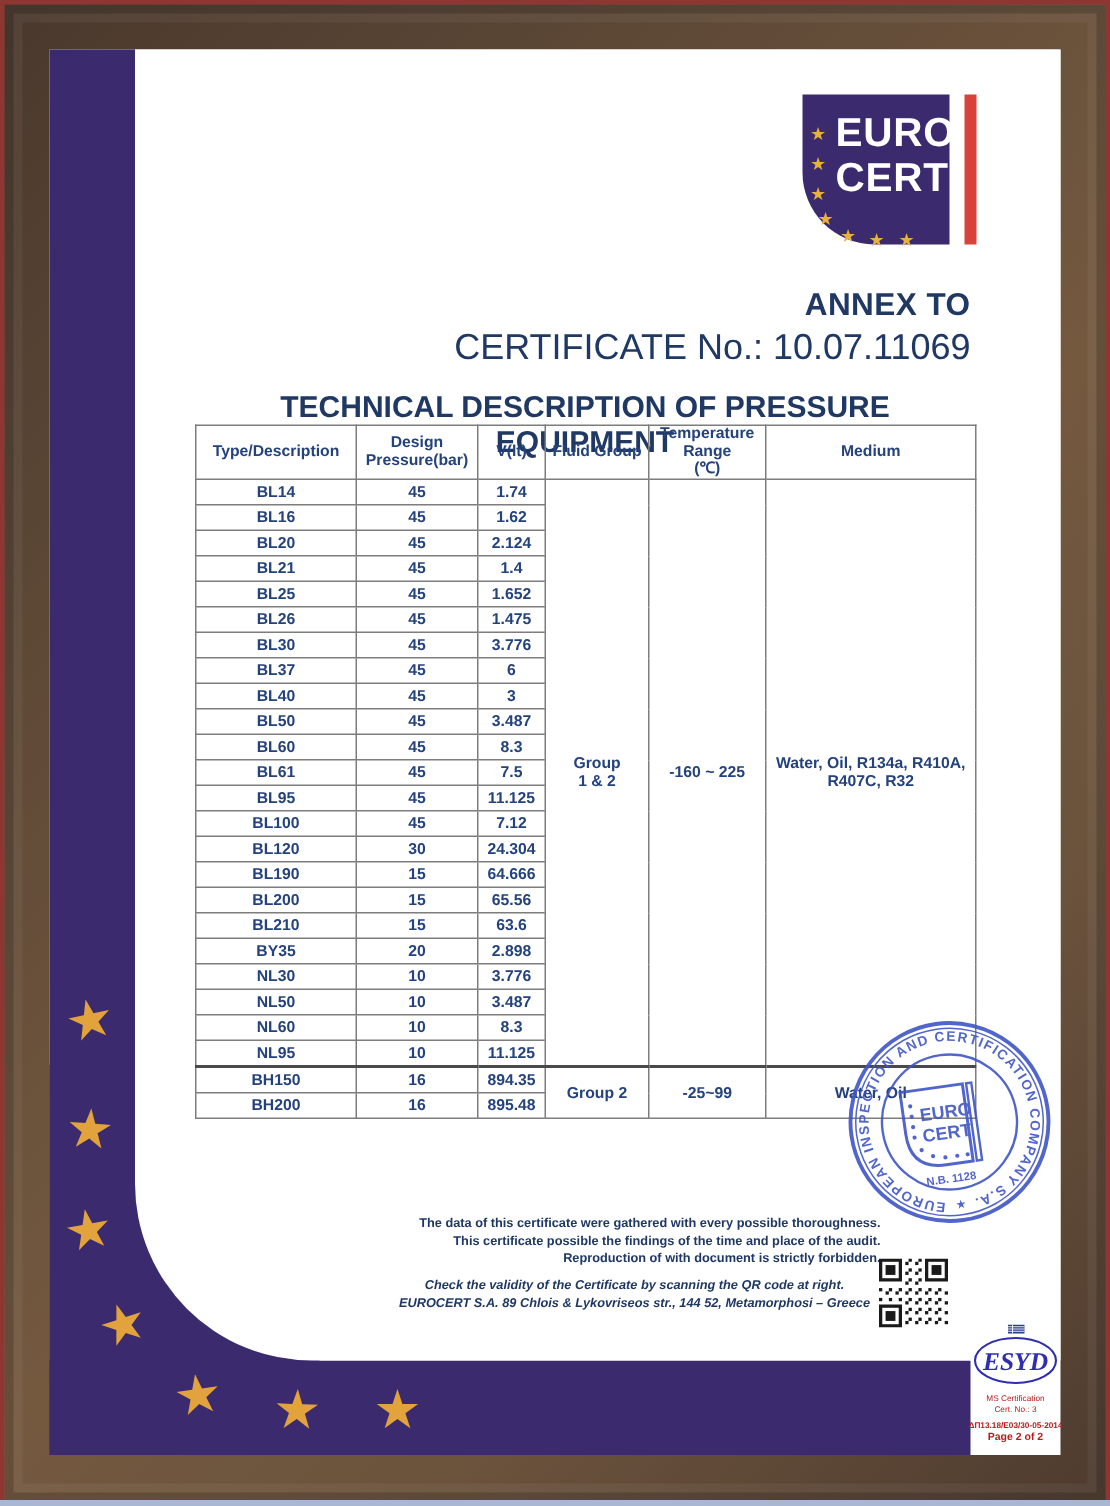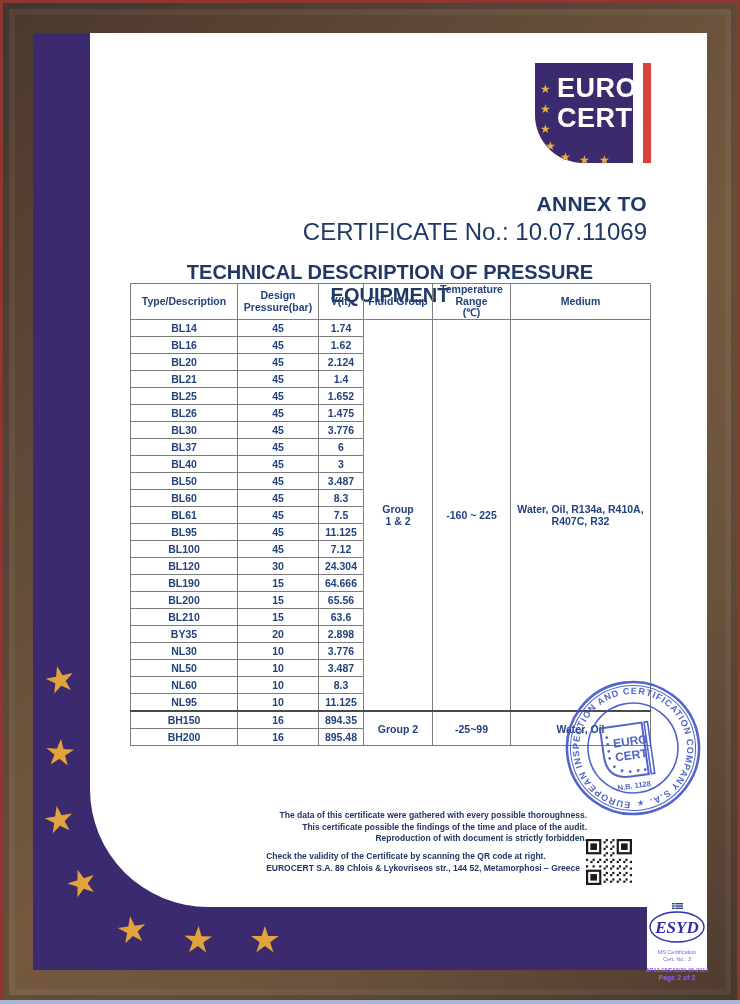--- a/index.html
+++ b/index.html
@@ -49,26 +49,26 @@
   table.eq td{height:16px;font-size:10.5px;line-height:12px;}
   table.eq tr.group-sep td{border-top:2px solid #4a4a4a;}
   td.span-cell{line-height:13px;}
 
   
   .stamp{position:absolute;left:530px;top:645px;width:140px;height:140px;opacity:.9;pointer-events:none;}
 
   
   .notice{position:absolute;right:120px;top:777px;text-align:right;color:#1f3864;font-size:8.5px;
       font-weight:bold;line-height:11.5px;}
-  .contact{position:absolute;right:127px;top:818px;text-align:left;color:#1f3864;font-size:8.5px;
-      font-weight:bold;line-height:11.5px;}
+  .contact{position:absolute;right:127px;top:818px;text-align:center;color:#1f3864;font-size:8.5px;
+      font-weight:bold;line-height:11.5px;font-style:italic;}
   .qr{position:absolute;left:553px;top:806px;width:46px;height:46px;background:#fff;}
 
   
-  .esyd{position:absolute;left:612px;top:870px;width:64px;text-align:center;color:#8b5cf6;}
+  .esyd{position:absolute;left:612px;top:850px;width:64px;text-align:center;color:#b91c1c;}
   .esyd .small{font-size:5.5px;line-height:6.5px;}
   .esyd .ref{font-size:5.5px;font-weight:bold;margin-top:5px;}
   .esyd .pg{font-size:7px;font-weight:bold;margin-top:1px;}
 </style>
 </head>
 <body>
 
 <div class="screen">
   <div class="frame-wood"></div>
   <div class="page">

